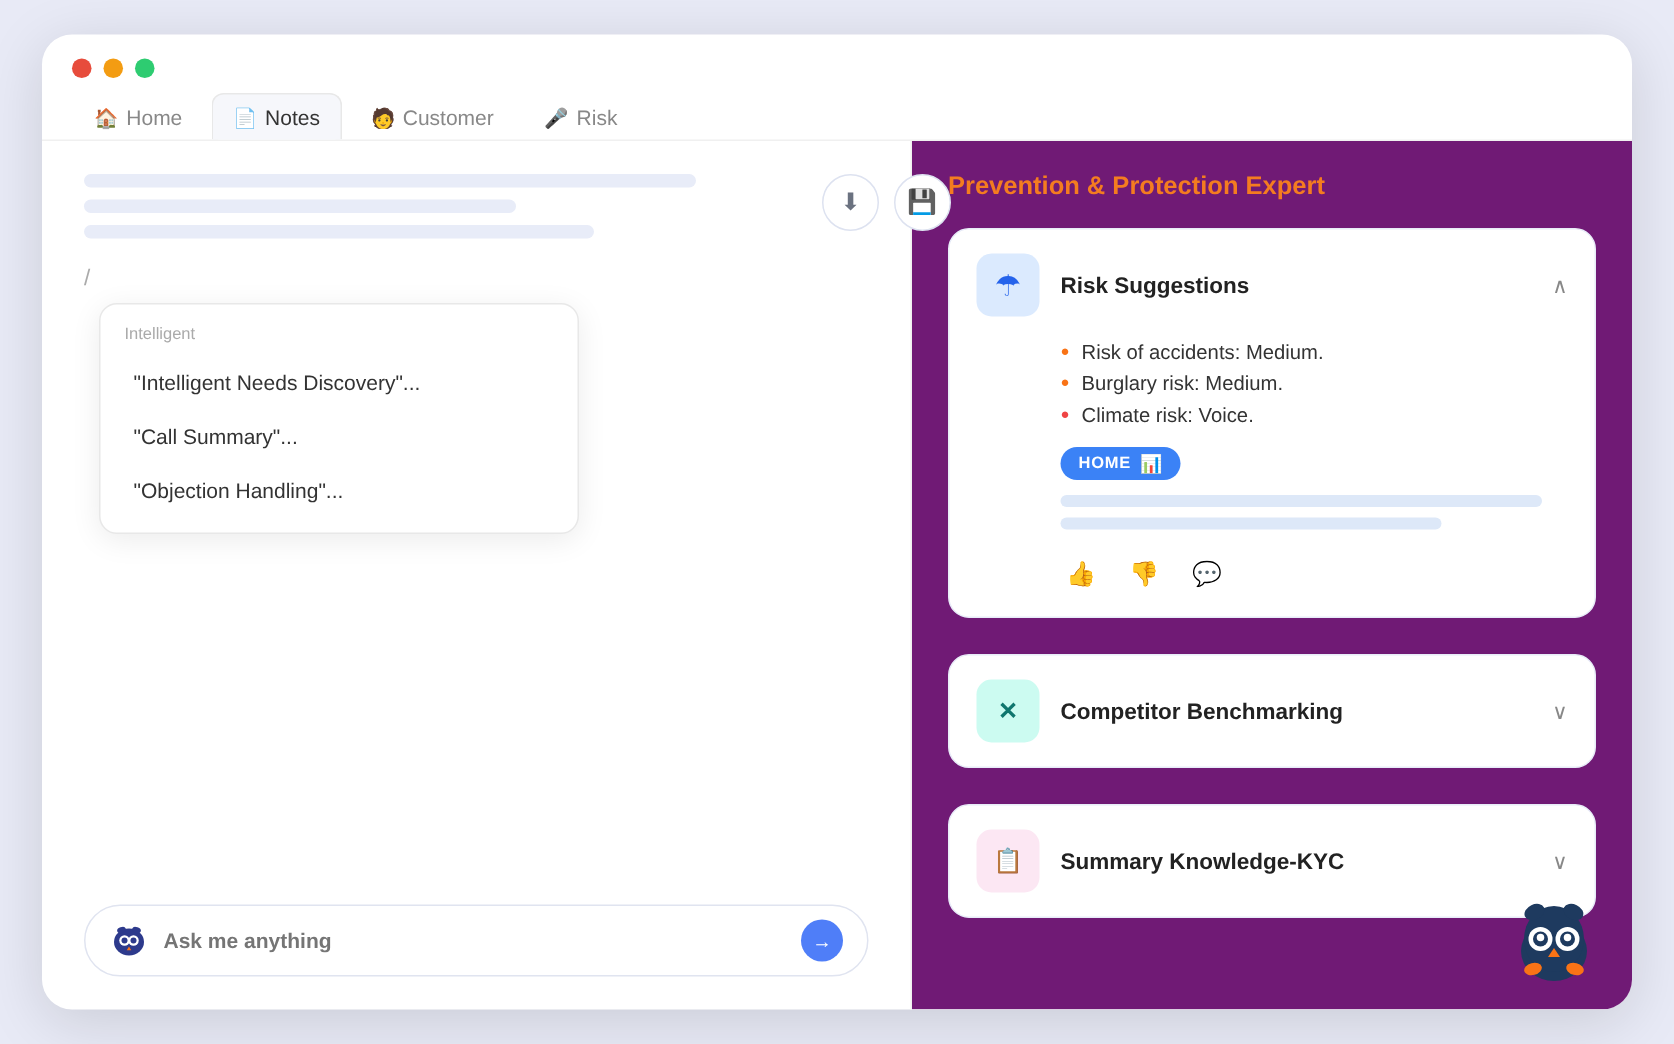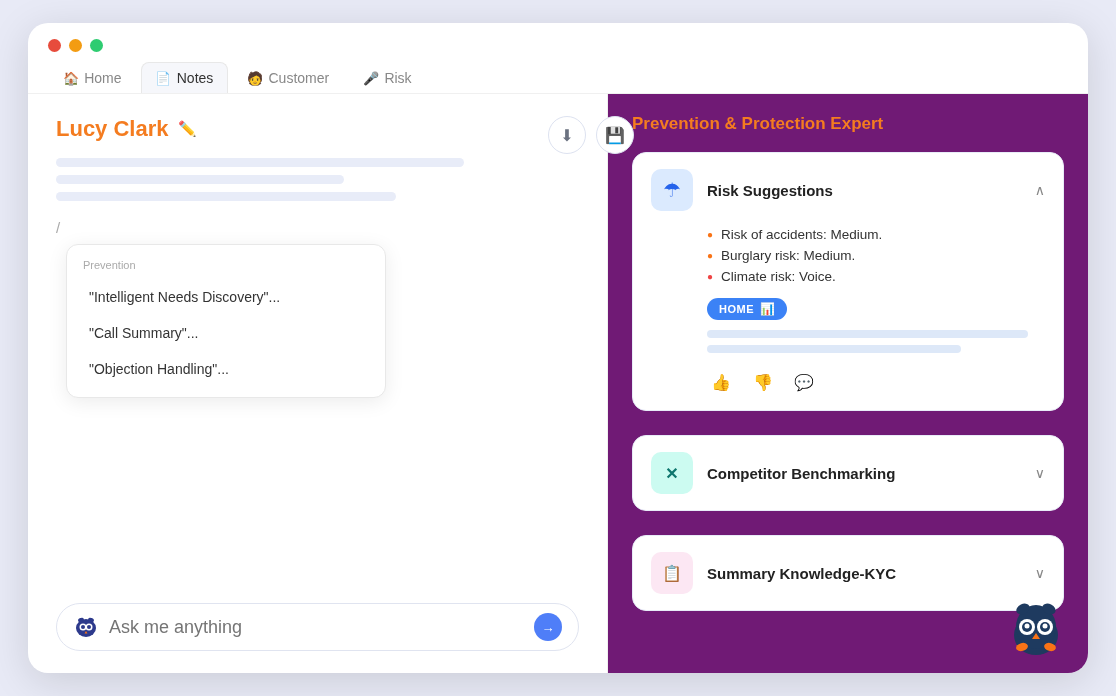--- a/index.html
+++ b/index.html
@@ -163,23 +163,24 @@
       background: #fff;
     }
     .ask-owl {
       width: 26px; height: 26px;
       display: flex; align-items: center; justify-content: center;
     }
     .ask-input {
       flex: 1;
       border: none;
       outline: none;
-      font-size: 18px;
+      font-size: 14px;
       color: #ec4899;
       background: transparent;
+      font-weight: bold;
     }
     .ask-send {
       width: 28px; height: 28px;
       background: #4f7ef8;
       border-radius: 50%;
       display: flex; align-items: center; justify-content: center;
       cursor: pointer;
       color: #fff;
       font-size: 13px;
     }
@@ -312,45 +313,41 @@
     <div class="nav-item">
       <span class="nav-icon">🎤</span>
       <span>Risk</span>
     </div>
   </div>
 
   <div class="main-content">
 
     <div class="left-panel">
 
-      <div class="customer-name-row">
-        <span class="customer-name">Lucy Clark</span>
-        <span class="edit-icon">✏️</span>
-      </div>
 
       <div class="action-icons">
         <div class="action-btn">
           <span>⬇</span>
         </div>
         <div class="action-btn">
           <span>💾</span>
         </div>
       </div>
 
 
       <div class="skeleton-lines">
         <div class="skeleton-line" style="width: 78%;"></div>
         <div class="skeleton-line" style="width: 55%;"></div>
         <div class="skeleton-line" style="width: 65%;"></div>
       </div>
 
       <div class="slash-text">/</div>
 
       <div class="suggestions-dropdown">
-        <div class="suggestions-label">Prevention</div>
+        <div class="suggestions-label">Intelligent</div>
         <div class="suggestion-item">"Intelligent Needs Discovery"...</div>
         <div class="suggestion-item">"Call Summary"...</div>
         <div class="suggestion-item">"Objection Handling"...</div>
       </div>
 
       <div style="flex: 1;"></div>
 
       <div class="ask-bar">
         <div class="ask-owl">
           <svg width="26" height="26" viewBox="0 0 26 26" fill="none">

